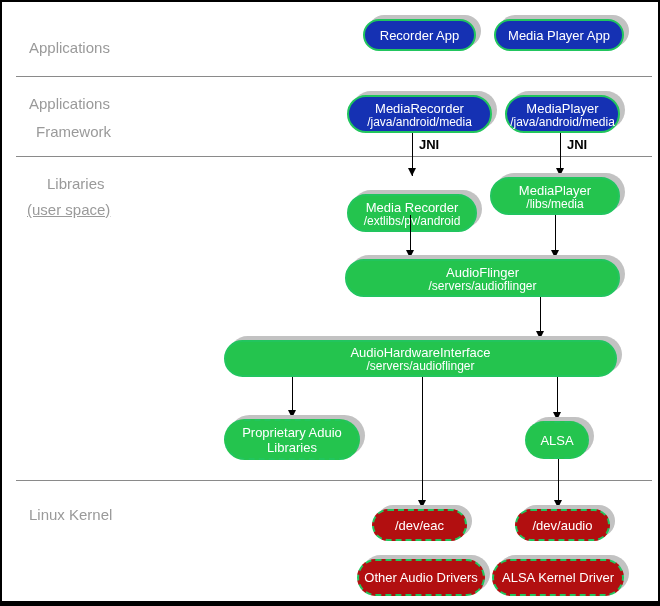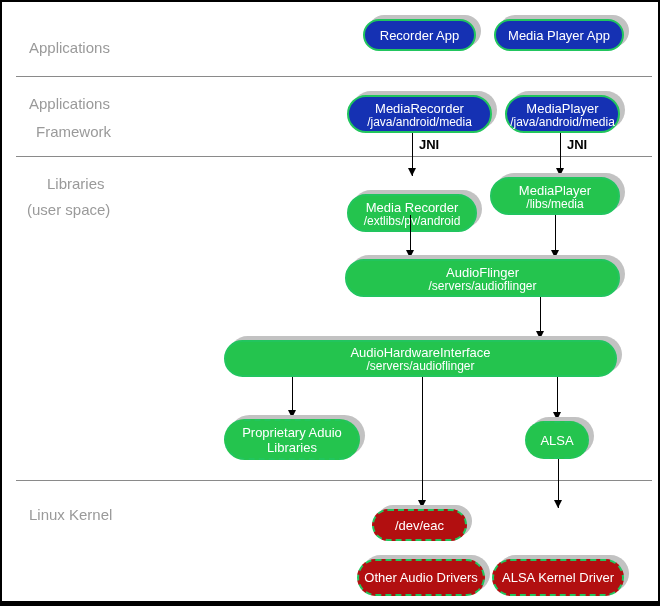--- a/index.html
+++ b/index.html
@@ -40,21 +40,21 @@
 </style>
 </head>
 <body>
 
 <div class="canvas">
 
   <div class="sec" style="left:27px;top:33px;">Applications</div>
   <div class="sec" style="left:27px;top:89px;">Applications</div>
   <div class="sec" style="left:34px;top:117px;">Framework</div>
   <div class="sec" style="left:45px;top:169px;">Libraries</div>
-  <div class="sec" style="left:25px;top:195px;">(user space)</div>
+  <div class="sec" style="left:25px;top:195px;text-decoration:underline;">(user space)</div>
   <div class="sec" style="left:27px;top:500px;">Linux Kernel</div>
 
   <div class="hr" style="top:74px;"></div>
   <div class="hr" style="top:154px;"></div>
   <div class="hr" style="top:478px;"></div>
 
   <div class="node blue" style="left:361px;top:17px;width:113px;height:32px;">
     <div class="node-title">Recorder App</div>
   </div>
   <div class="node blue" style="left:492px;top:17px;width:130px;height:32px;">
@@ -109,20 +109,23 @@
   </div>
   <div class="node green dashed" style="left:523px;top:419px;width:64px;height:38px;">
     <div class="node-title">ALSA</div>
   </div>
 
   <div class="edge" style="left:556px;top:457px;height:49px;"></div>
 
   <div class="node red dashed" style="left:370px;top:507px;width:95px;height:32px;">
     <div class="node-title">/dev/eac</div>
   </div>
+  <div class="node red dashed" style="left:513px;top:507px;width:95px;height:32px;">
+    <div class="node-title">/dev/audio</div>
+  </div>
   <div class="node red dashed" style="left:355px;top:557px;width:128px;height:37px;">
     <div class="node-title">Other Audio Drivers</div>
   </div>
   <div class="node red dashed" style="left:490px;top:557px;width:132px;height:37px;">
     <div class="node-title">ALSA Kernel Driver</div>
   </div>
 
 </div>
 
 </body></html>

